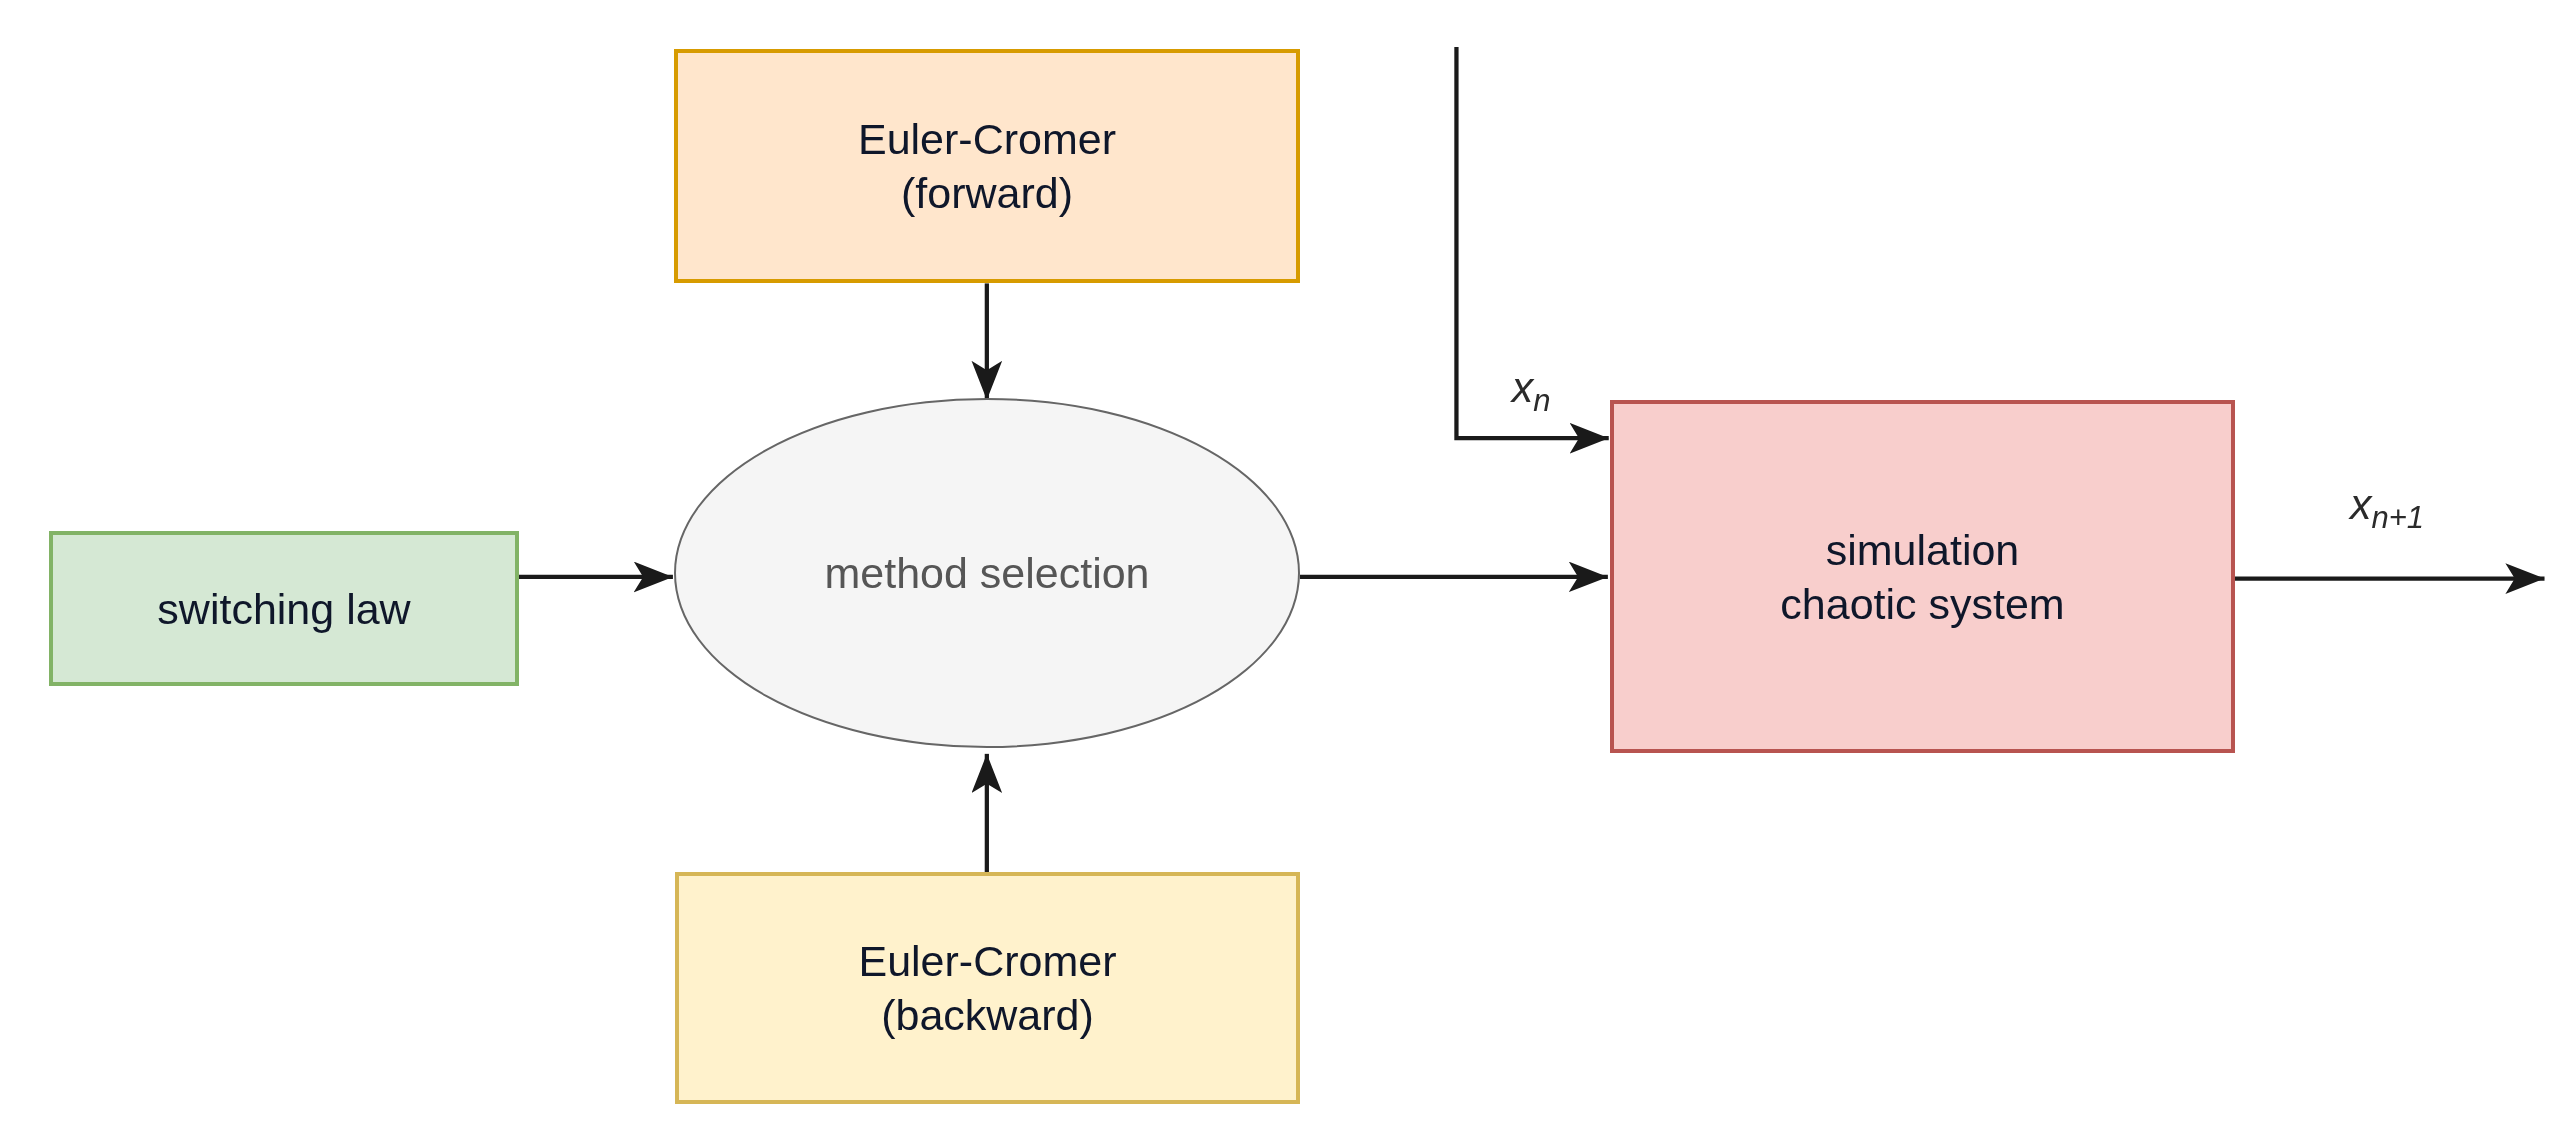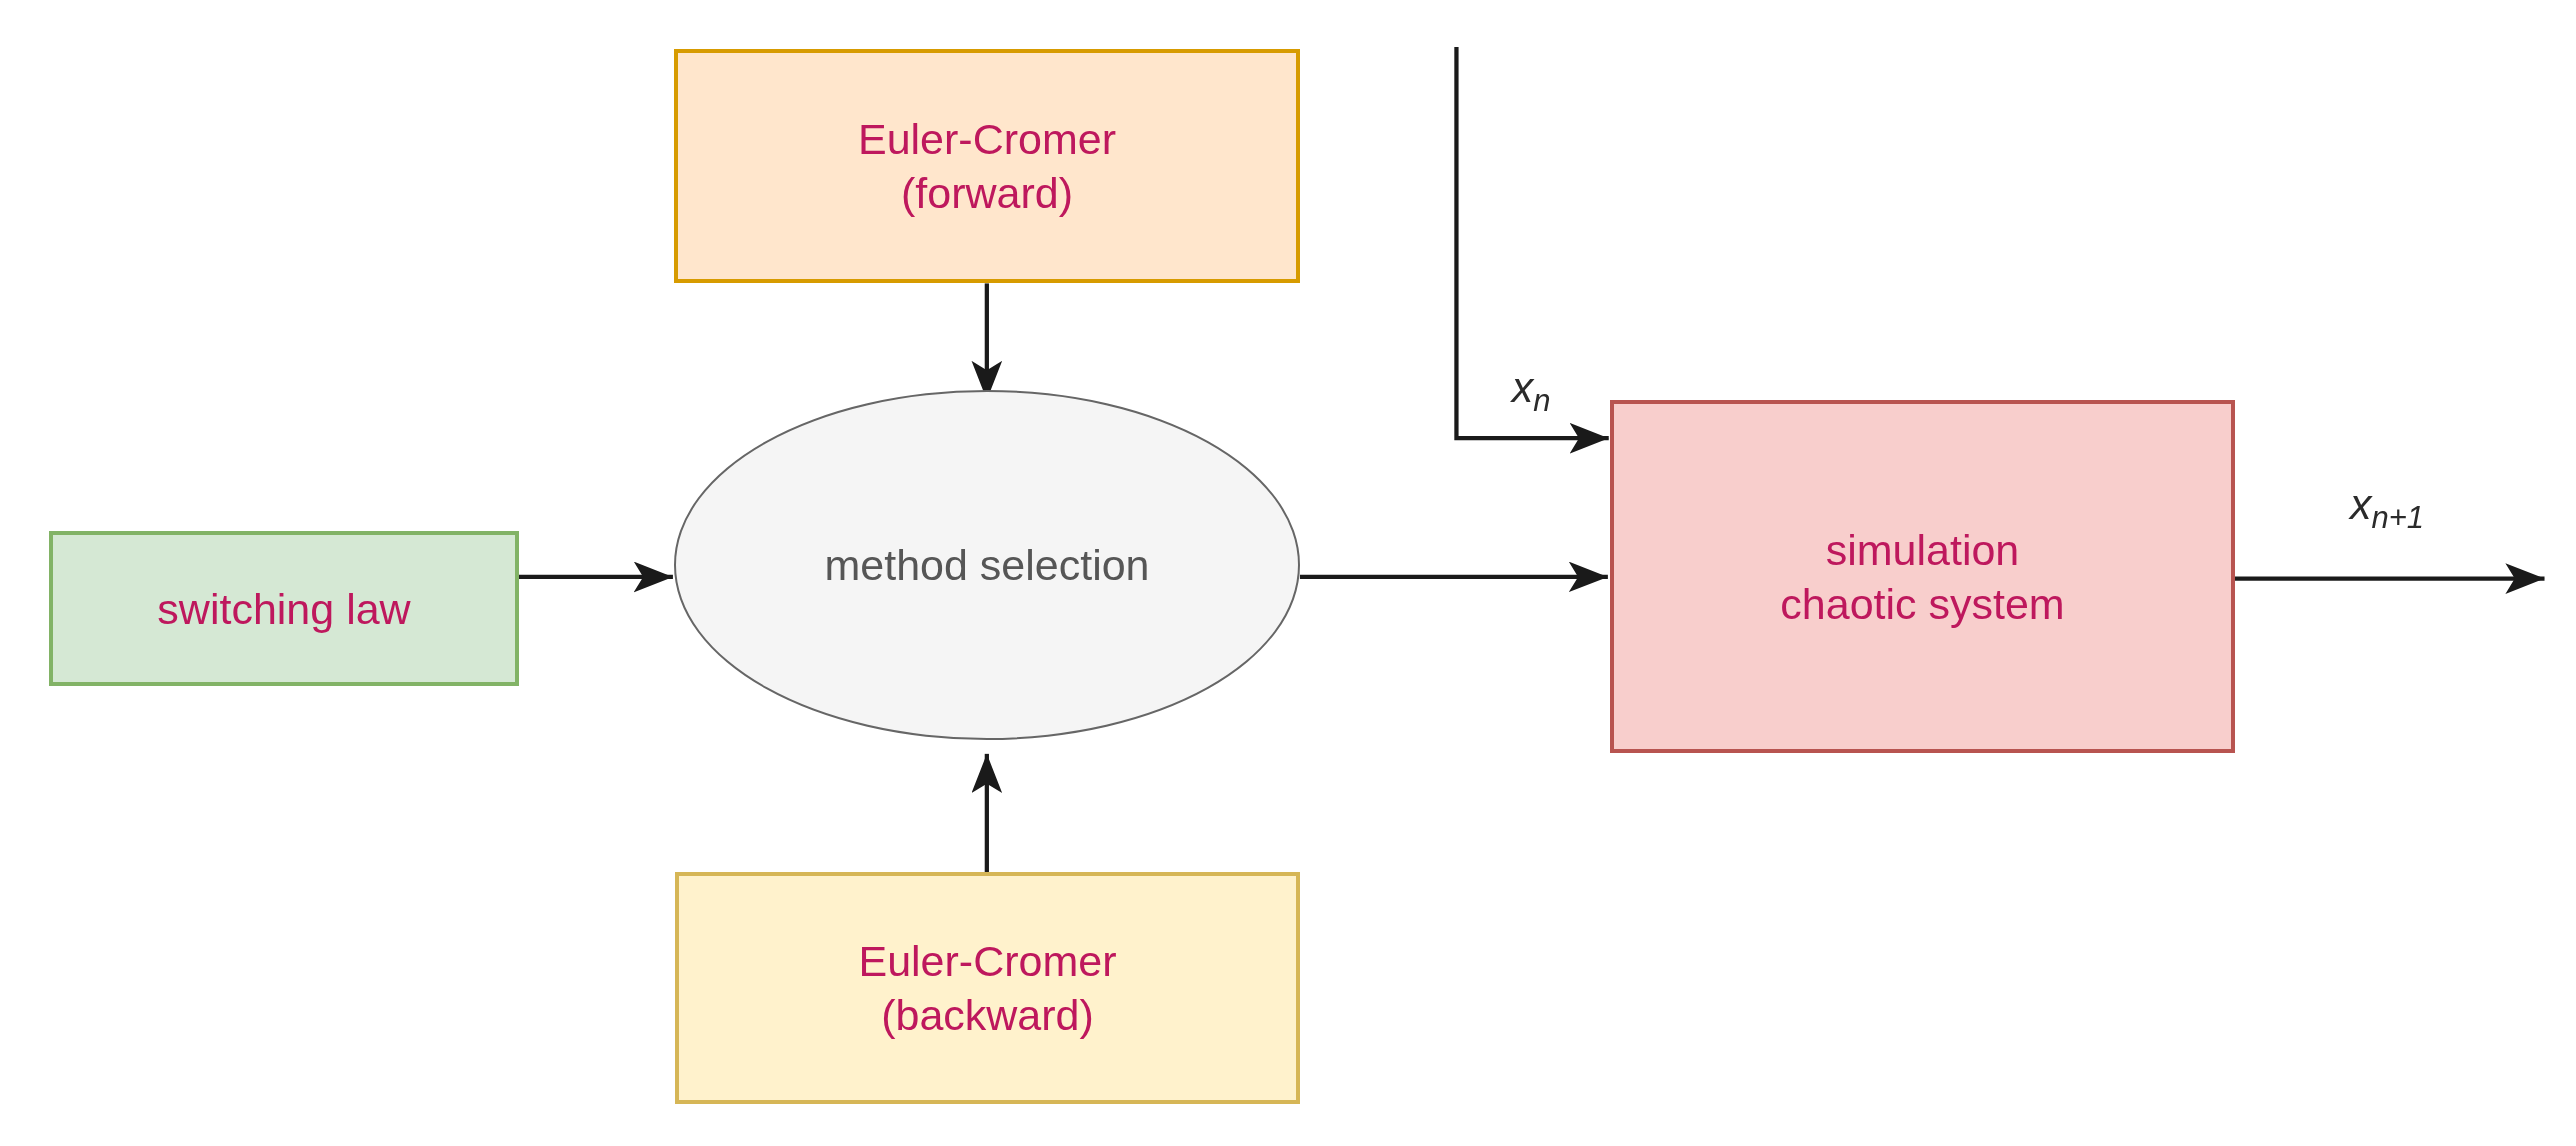--- a/index.html
+++ b/index.html
@@ -17,21 +17,21 @@
   }
   .node {
     position: absolute;
     box-sizing: border-box;
     display: flex;
     align-items: center;
     justify-content: center;
     text-align: center;
     font-size: 43px;
     line-height: 54px;
-    color: #be185d;
+    color: #0f172a;
   }
   .node .label { width: 100%; }
   .box-orange { background: #ffe6cc; border: 4.3px solid #d79b00; }
   .box-green  { background: #d5e8d4; border: 4.3px solid #82b366; }
   .box-yellow { background: #fff2cc; border: 4.3px solid #d6b656; }
   .box-red    { background: #f8cecc; border: 4.3px solid #b85450; }
   .ellipse {
     background: #f5f5f5;
     border: 2.6px solid #666666;
     border-radius: 50%;
@@ -88,21 +88,21 @@
       <div>(forward)</div>
     </div>
   </div>
 
   <div class="node box-green" style="left:49px; top:499px; width:470px; height:155px;margin-top:32px;">
     <div class="label">
       <div>switching law</div>
     </div>
   </div>
 
-  <div class="node ellipse" style="left:674px; top:390px; width:626px; height:350px;">
+  <div class="node ellipse" style="left:674px; top:398px; width:626px; height:350px;">
     <div class="label">
       <div>method selection</div>
     </div>
   </div>
 
   <div class="node box-yellow" style="left:675px; top:872px; width:625px; height:232px;">
     <div class="label">
       <div>Euler-Cromer</div>
       <div>(backward)</div>
     </div>

